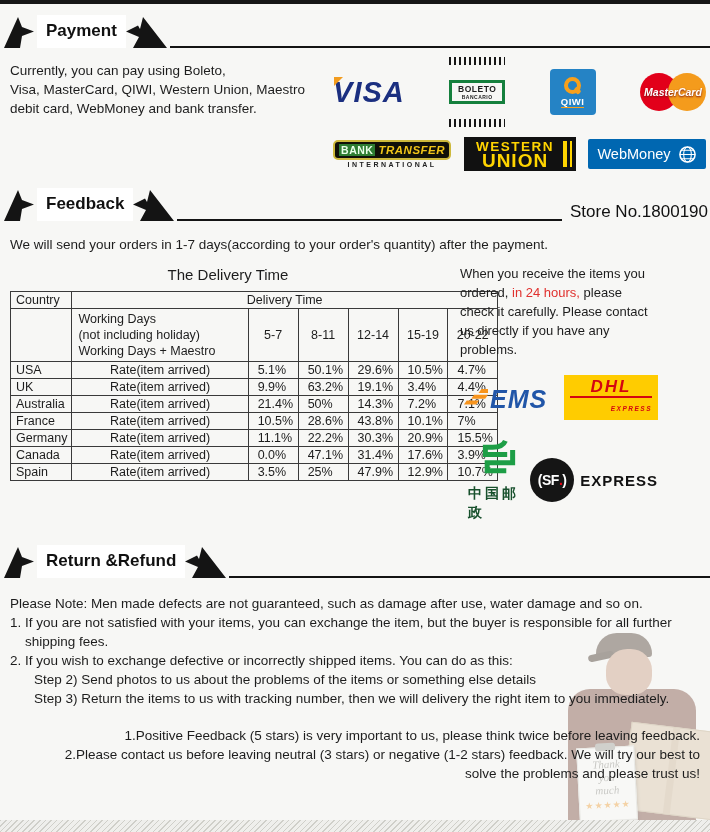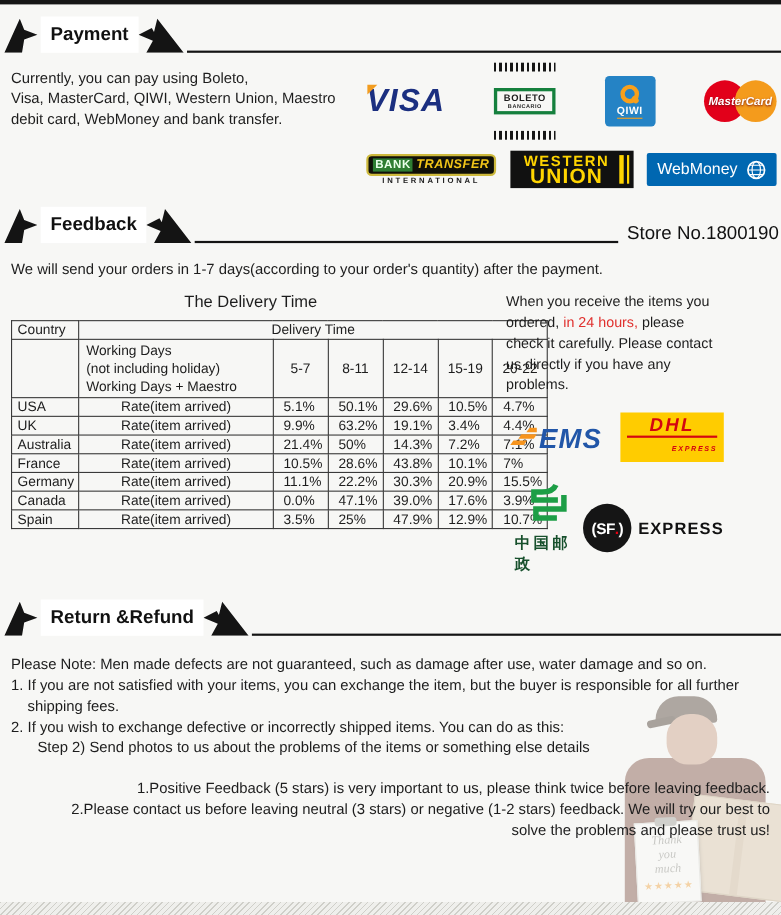--- a/index.html
+++ b/index.html
@@ -285,21 +285,21 @@
             <td class="t-val">22.2%</td>
             <td class="t-val">30.3%</td>
             <td class="t-val">20.9%</td>
             <td class="t-val">15.5%</td>
           </tr>
           <tr class="data-row">
             <td class="t-country">Canada</td>
             <td class="t-rate">Rate(item arrived)</td>
             <td class="t-val">0.0%</td>
             <td class="t-val">47.1%</td>
-            <td class="t-val">39.0%</td>
+            <td class="t-val">31.4%</td>
             <td class="t-val">17.6%</td>
             <td class="t-val">3.9%</td>
           </tr>
           <tr class="data-row">
             <td class="t-country">Spain</td>
             <td class="t-rate">Rate(item arrived)</td>
             <td class="t-val">3.5%</td>
             <td class="t-val">25%</td>
             <td class="t-val">47.9%</td>
             <td class="t-val">12.9%</td>
@@ -362,20 +362,21 @@
         </svg>
       <div class="sec-line"></div>
     </div>
 
     <div class="returns-body">
       <div>Please Note: Men made defects are not guaranteed, such as damage after use, water  damage and so on.</div>
       <div>1. If you are not satisfied with your items, you can exchange the item, but the buyer is responsible for all further</div>
       <div class="indent1">shipping fees.</div>
       <div>2. If you wish to exchange defective or incorrectly shipped items. You can do as this:</div>
       <div class="indent2">Step 2) Send photos to us about the problems of the items or something else details</div>
+      <div class="indent2">Step 3) Return the items to us with tracking number, then we will delivery the right item to you immediately.</div>
     </div>
 
 
     <div class="feedback-body">
       <div>1.Positive Feedback (5 stars) is very important to us, please think twice before leaving feedback.</div>
       <div>2.Please contact us before leaving neutral (3 stars) or negative (1-2 stars) feedback. We will try our best to</div>
       <div class="indent1">solve the problems and please trust us!</div>
     </div>
   </div>
 

